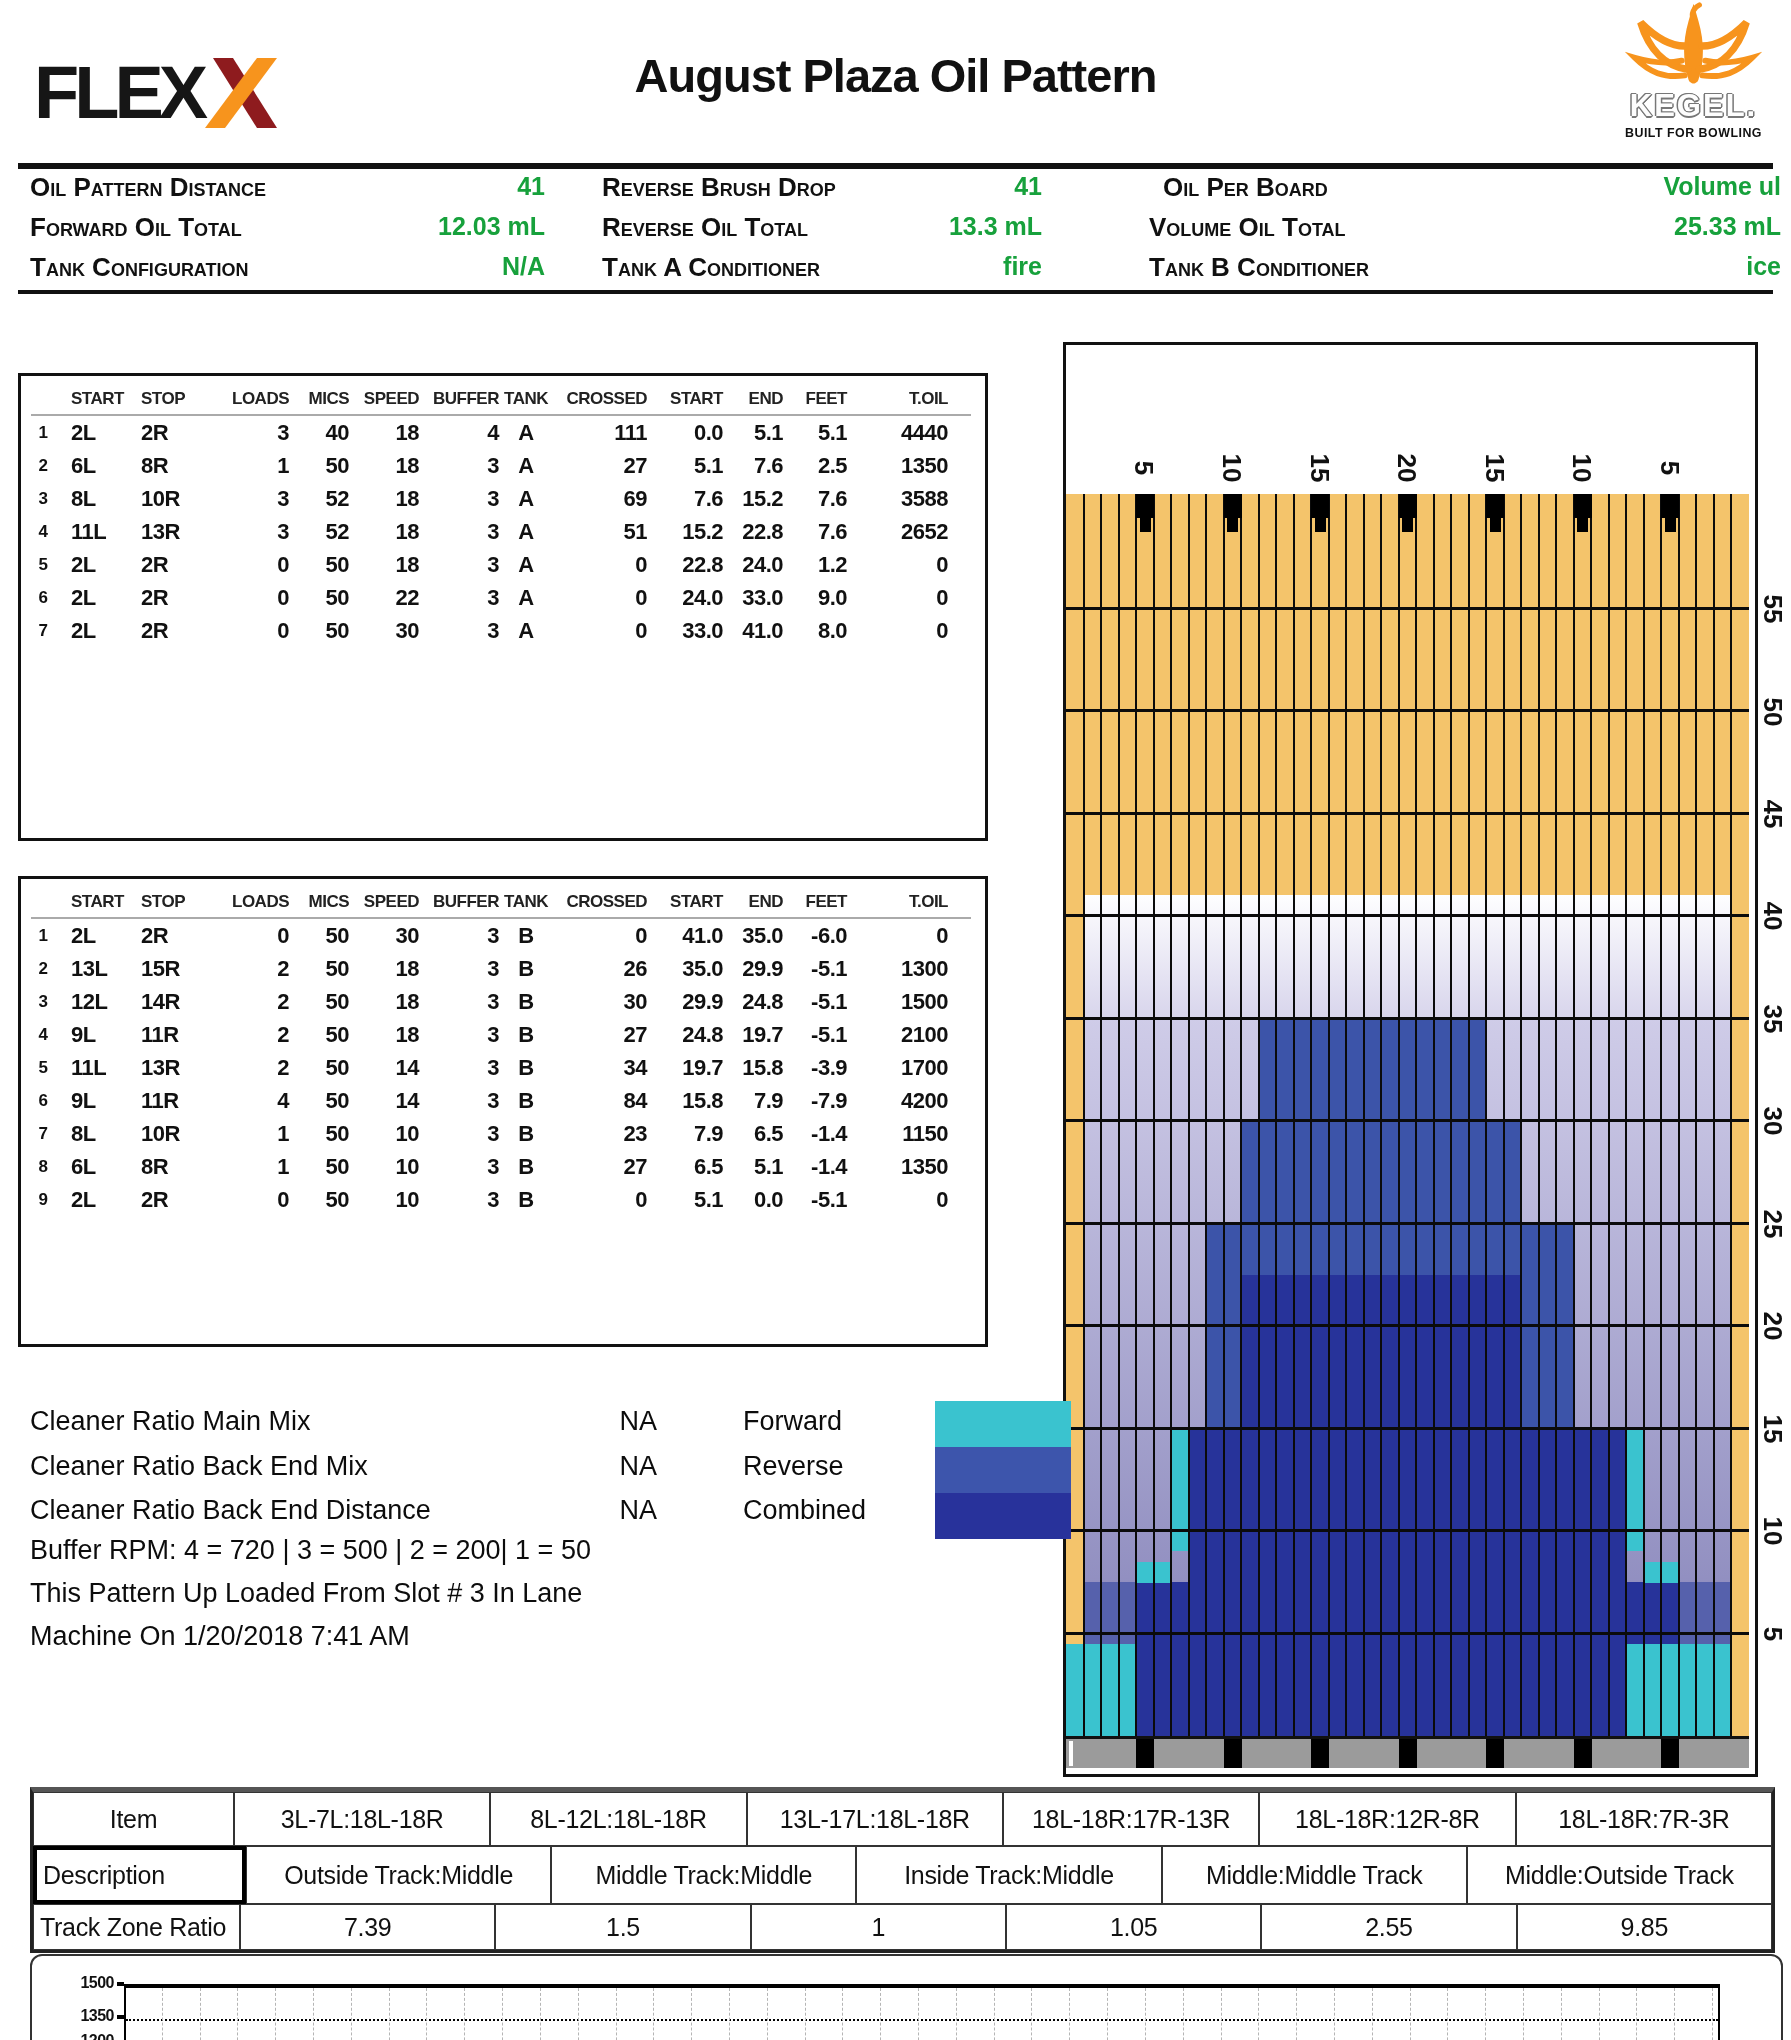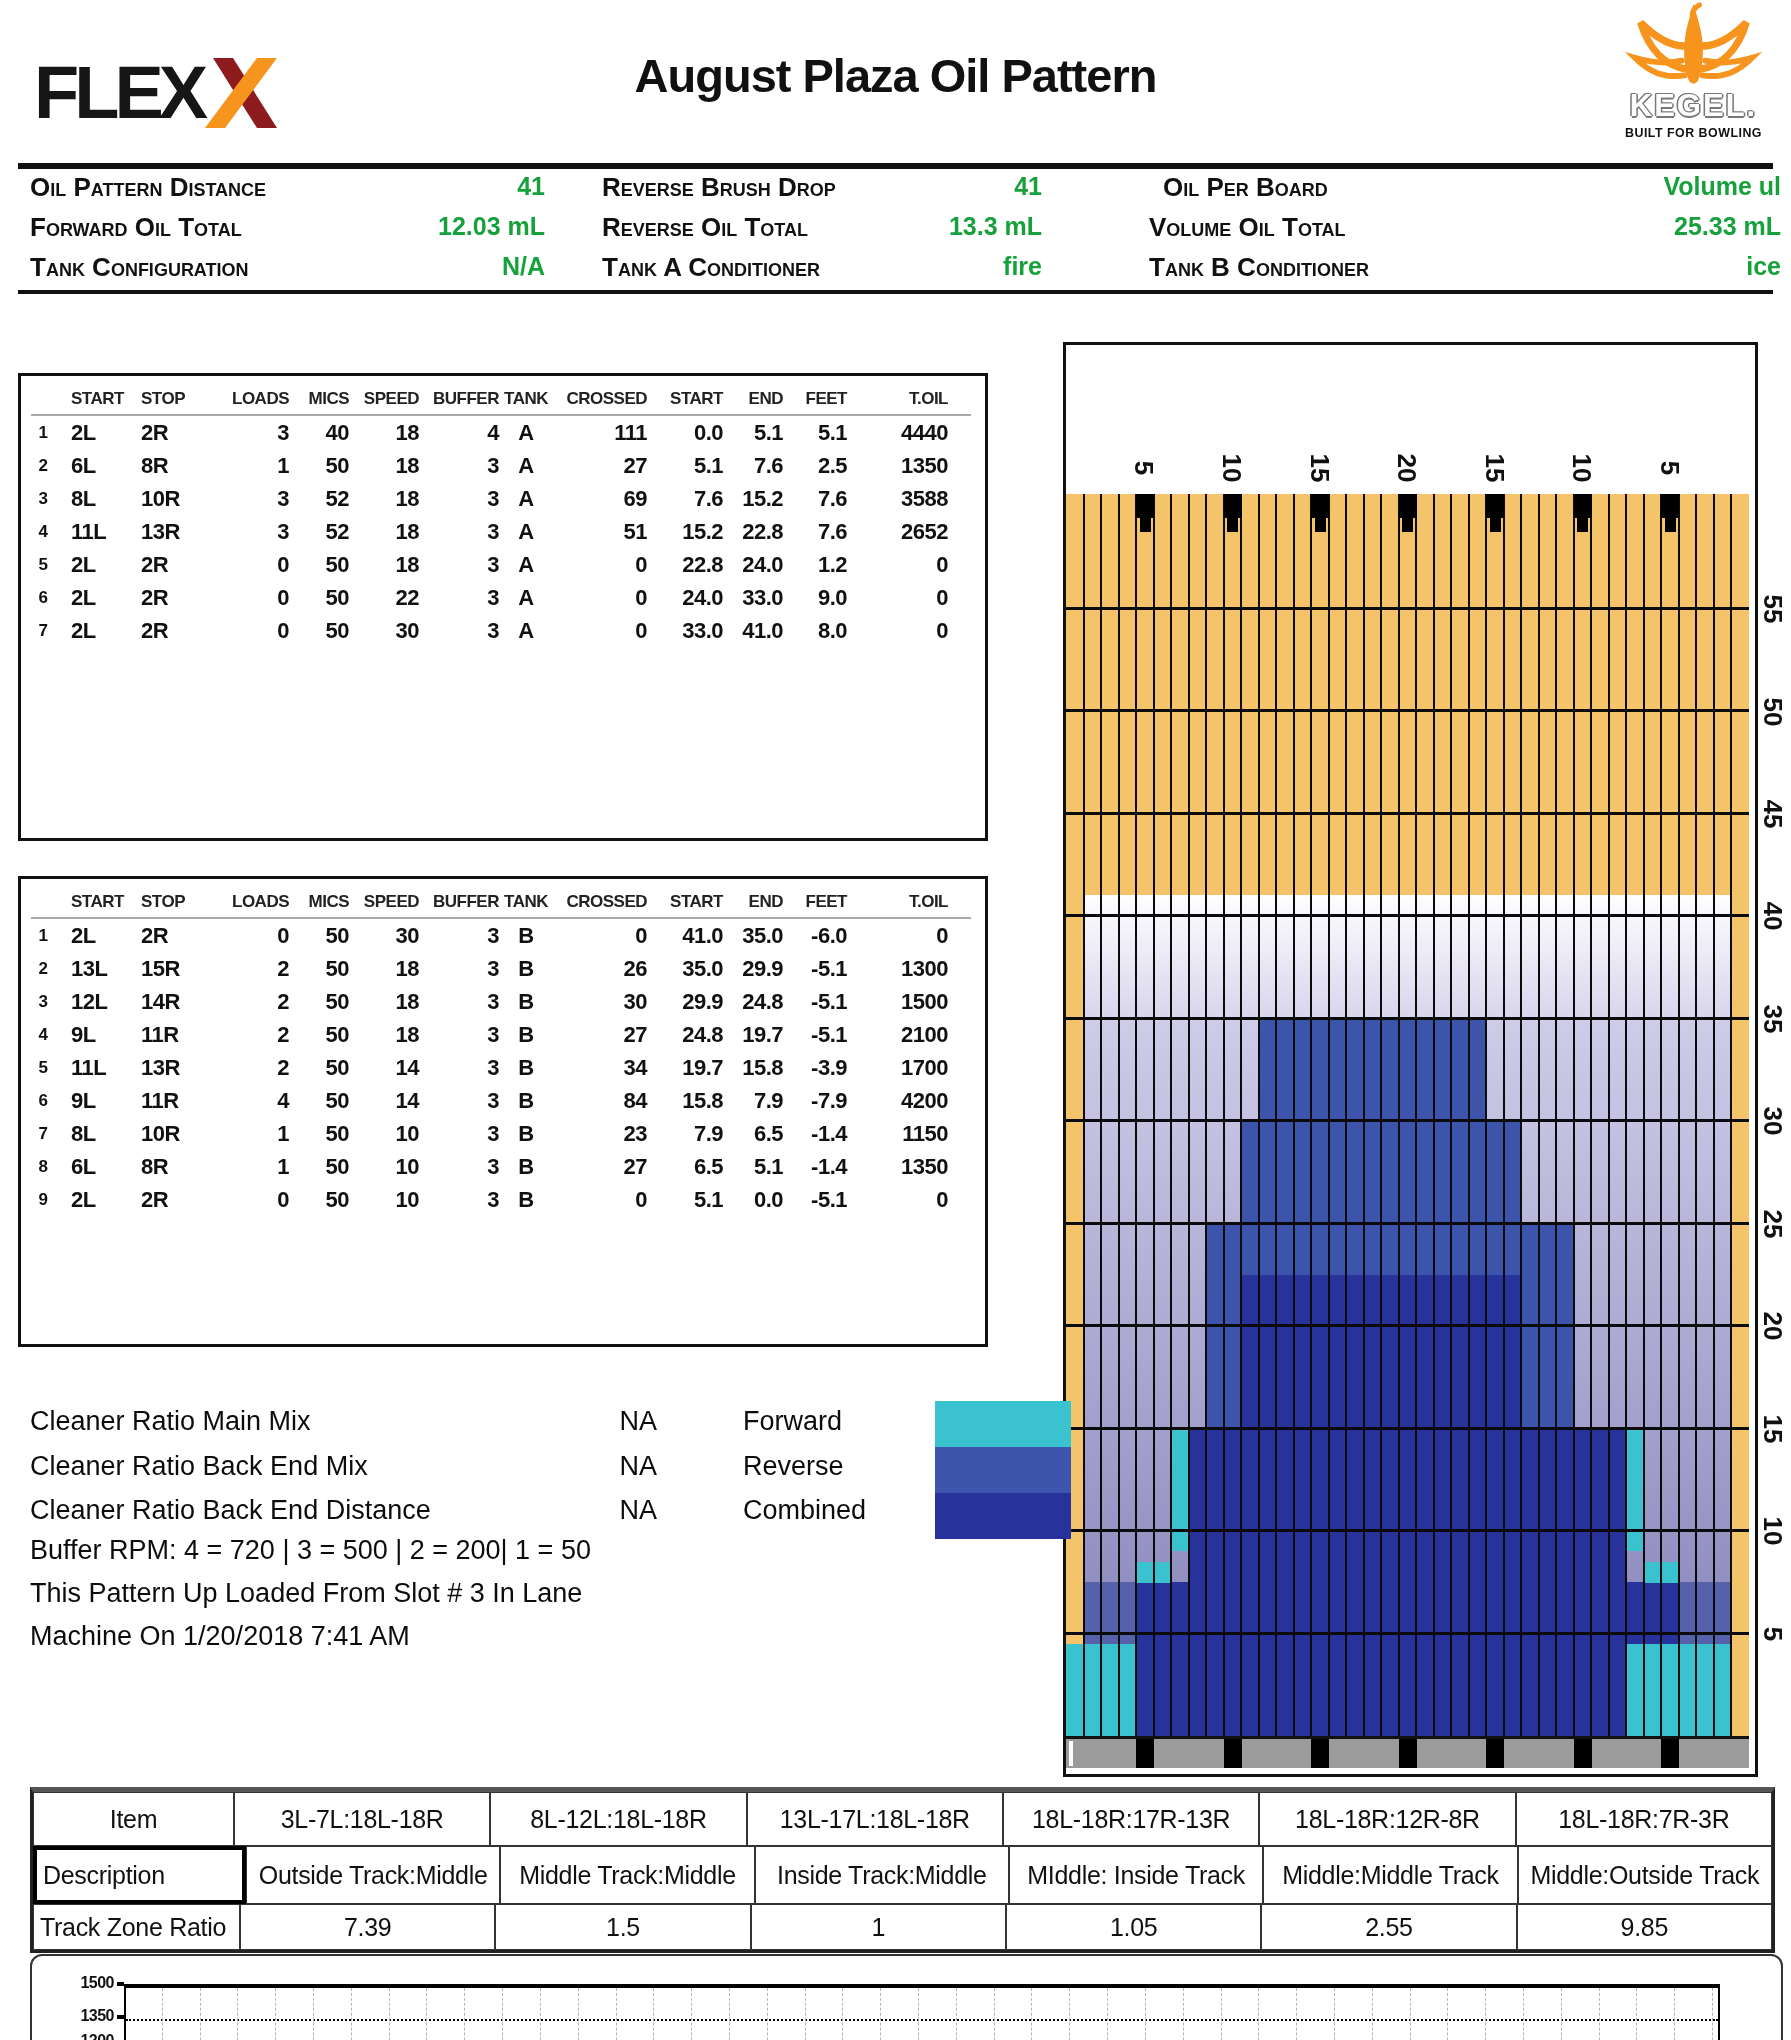--- a/index.html
+++ b/index.html
@@ -526,21 +526,20 @@
         <div class="bcell" style="width: 253px; flex: 1 1 auto;">13L-17L:18L-18R</div>
         <div class="bcell" style="width: 253px; flex: 1 1 auto;">18L-18R:17R-13R</div>
         <div class="bcell" style="width: 253px; flex: 1 1 auto;">18L-18R:12R-8R</div>
         <div class="bcell" style="width: 253px; flex: 1 1 auto;">18L-18R:7R-3R</div>
       </div>
       <div class="brow" style="height: 58px;">
         <div class="bcell first selected" style="width: 199px; flex: 0 0 199px;">Description</div>
         <div class="bcell" style="width: 253px; flex: 1 1 auto;">Outside Track:Middle</div>
         <div class="bcell" style="width: 253px; flex: 1 1 auto;">Middle Track:Middle</div>
         <div class="bcell" style="width: 253px; flex: 1 1 auto;">Inside Track:Middle</div>
-        <div class="bcell" style="width: 253px; flex: 1 1 auto;">MIddle: Inside Track</div>
         <div class="bcell" style="width: 253px; flex: 1 1 auto;">Middle:Middle Track</div>
         <div class="bcell" style="width: 253px; flex: 1 1 auto;">Middle:Outside Track</div>
       </div>
       <div class="brow" style="height: 46px;">
         <div class="bcell first" style="width: 199px; flex: 0 0 199px;">Track Zone Ratio</div>
         <div class="bcell" style="width: 253px; flex: 1 1 auto;">7.39</div>
         <div class="bcell" style="width: 253px; flex: 1 1 auto;">1.5</div>
         <div class="bcell" style="width: 253px; flex: 1 1 auto;">1</div>
         <div class="bcell" style="width: 253px; flex: 1 1 auto;">1.05</div>
         <div class="bcell" style="width: 253px; flex: 1 1 auto;">2.55</div>

